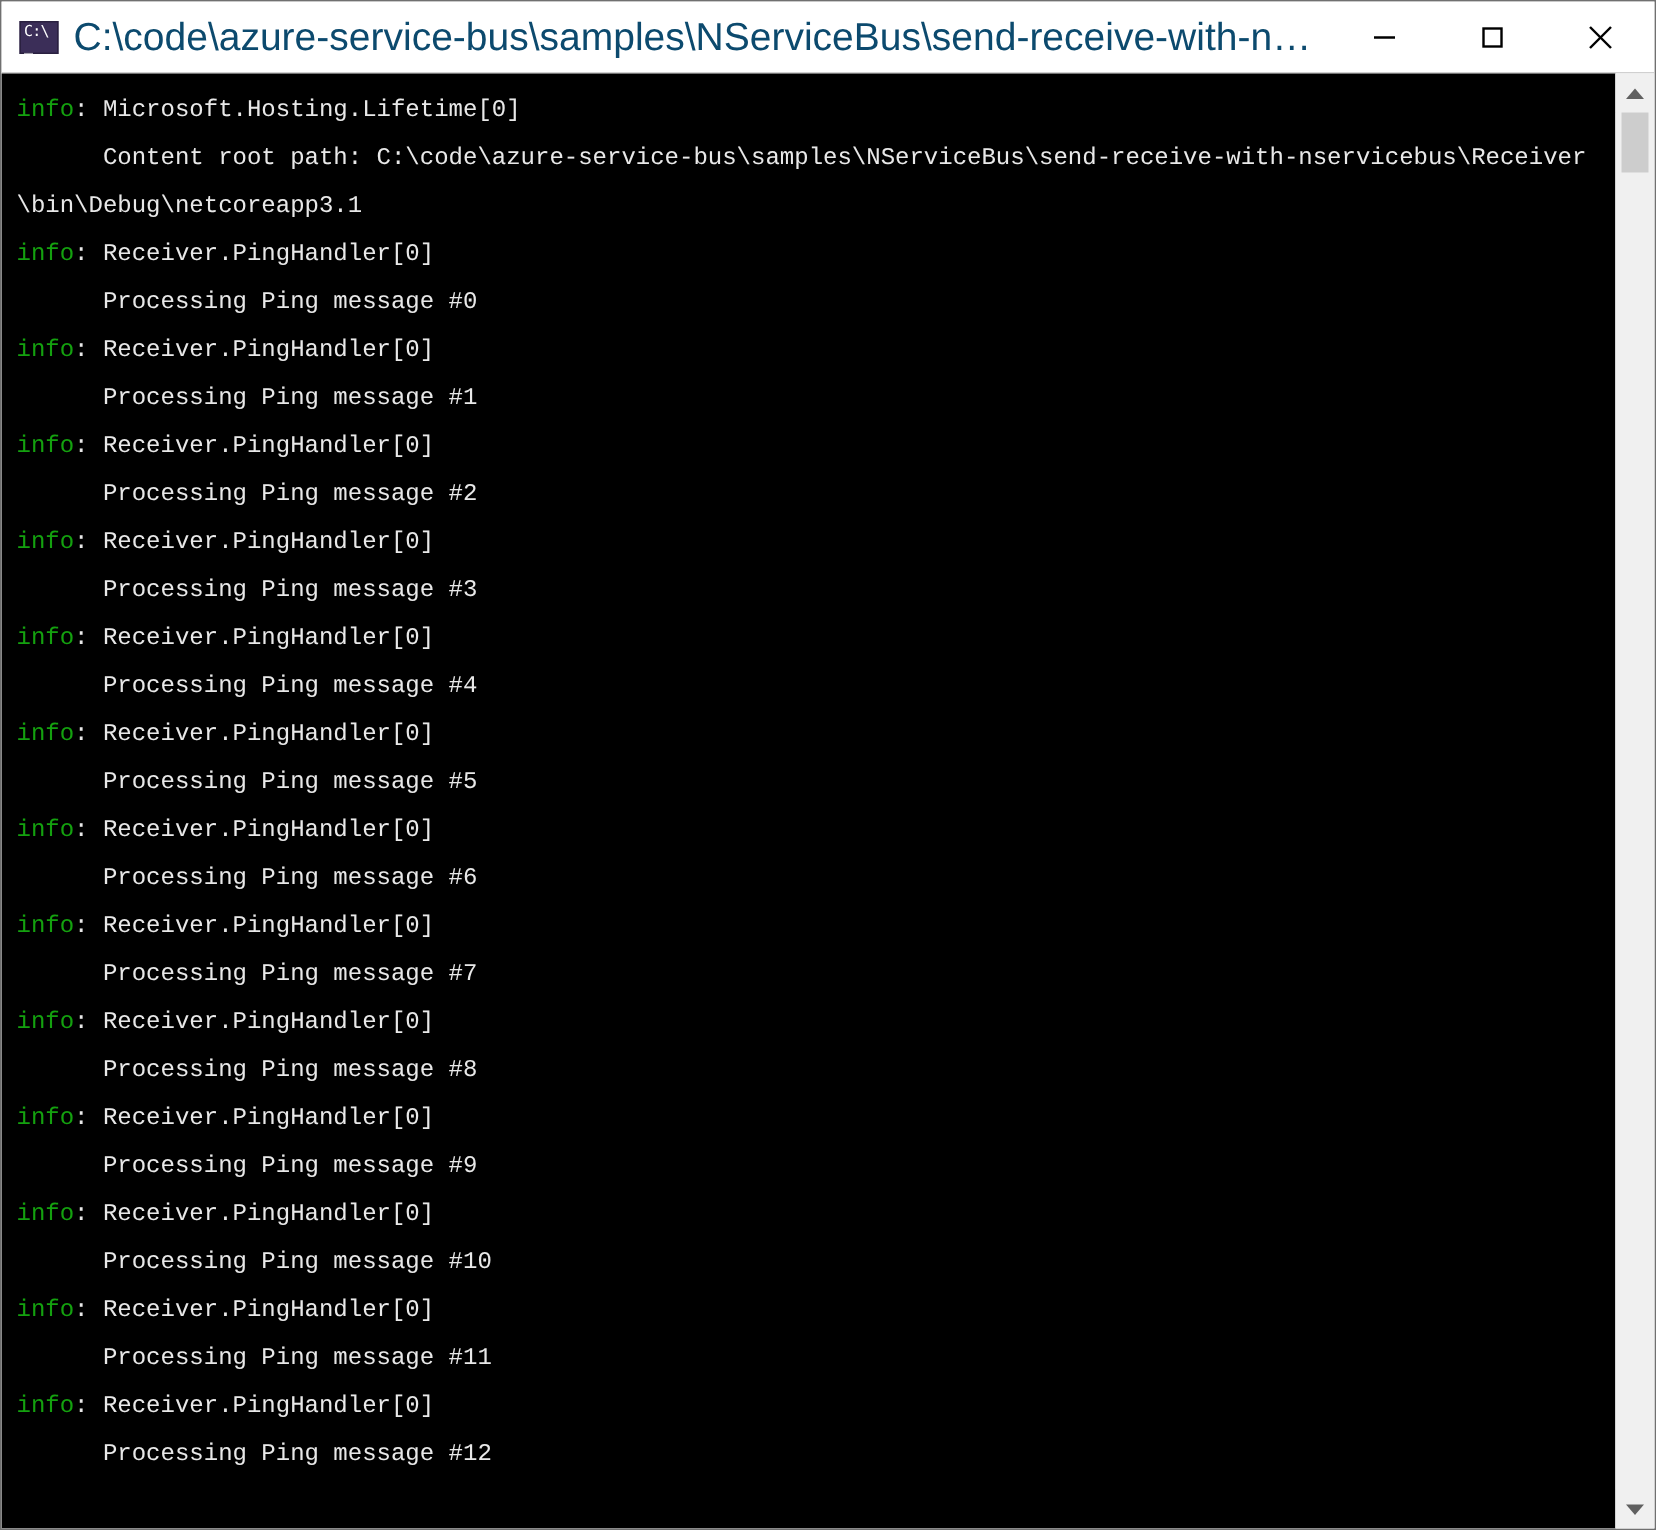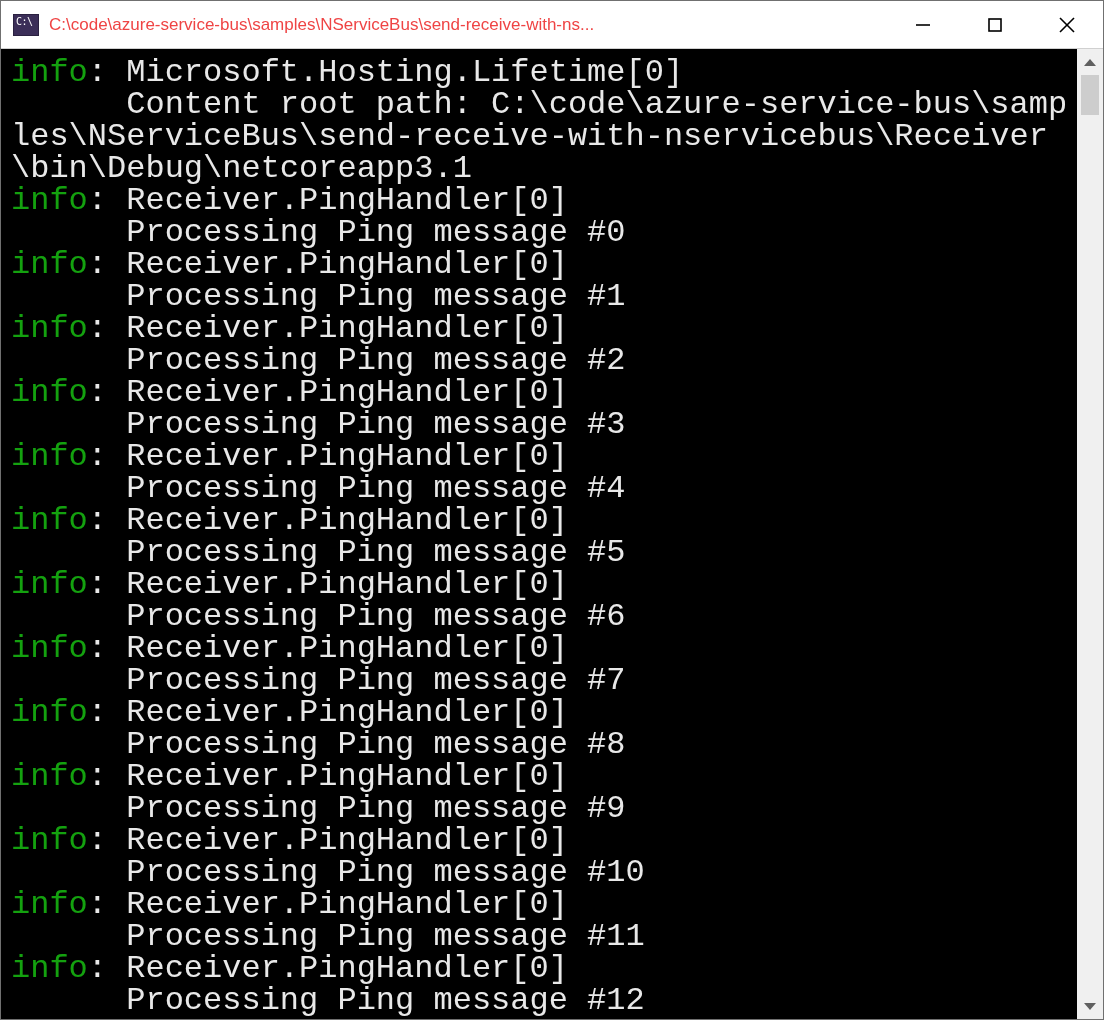--- a/index.html
+++ b/index.html
@@ -41,22 +41,22 @@
     content: "_";
     position: absolute;
     color: #fff;
     font-size: 10px;
     font-family: Consolas, monospace;
     bottom: -1px;
     left: 2px;
   }
   .titlebar-text {
     flex: 1;
-    font-size: 17px;
-    color: #ef4444;
+    font-size: 26px;
+    color: #0c4a6e;
     white-space: nowrap;
     overflow: hidden;
     text-overflow: ellipsis;
     padding-right: 8px;
   }
   .titlebar-buttons {
     display: flex;
     height: 100%;
   }
   .tbtn {
@@ -70,21 +70,21 @@
   .tbtn svg { display: block; }
   .console-wrap {
     display: flex;
     height: calc(100% - 48px);
   }
   .console {
     flex: 1;
     background: #000000;
     padding: 8px 6px 8px 10px;
     font-family: Consolas, "Courier New", monospace;
-    font-size: 32px;
+    font-size: 16px;
     line-height: 32px;
     color: #e8e8e8;
     white-space: pre-wrap;
     word-break: break-all;
     overflow: hidden;
   }
   .lvl { color: #14a10f; }
   .scrollbar {
     width: 26px;
     background: #f0f0f0;

